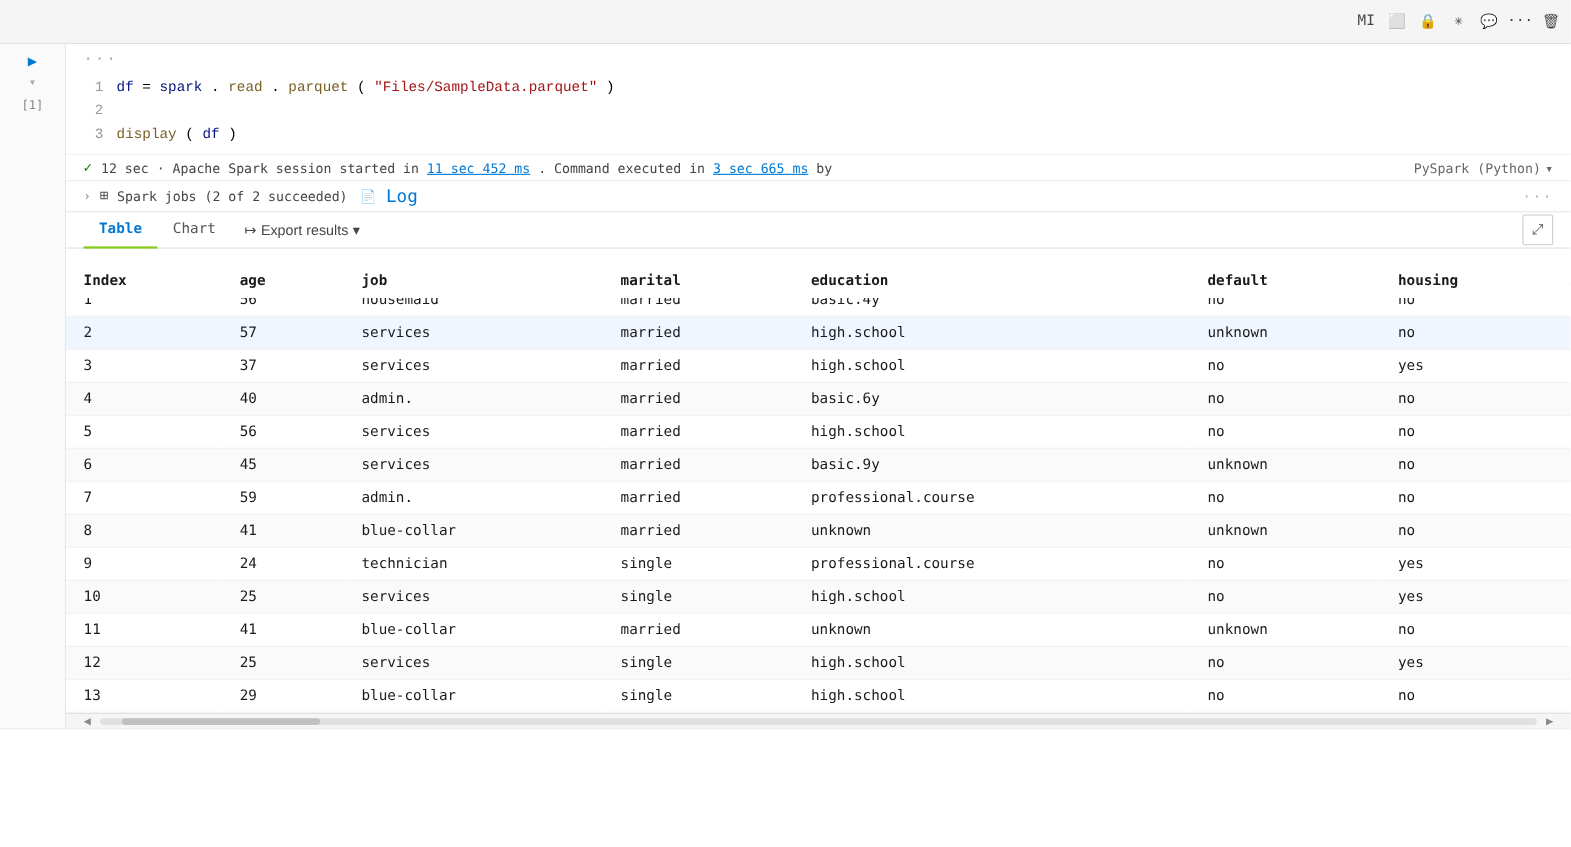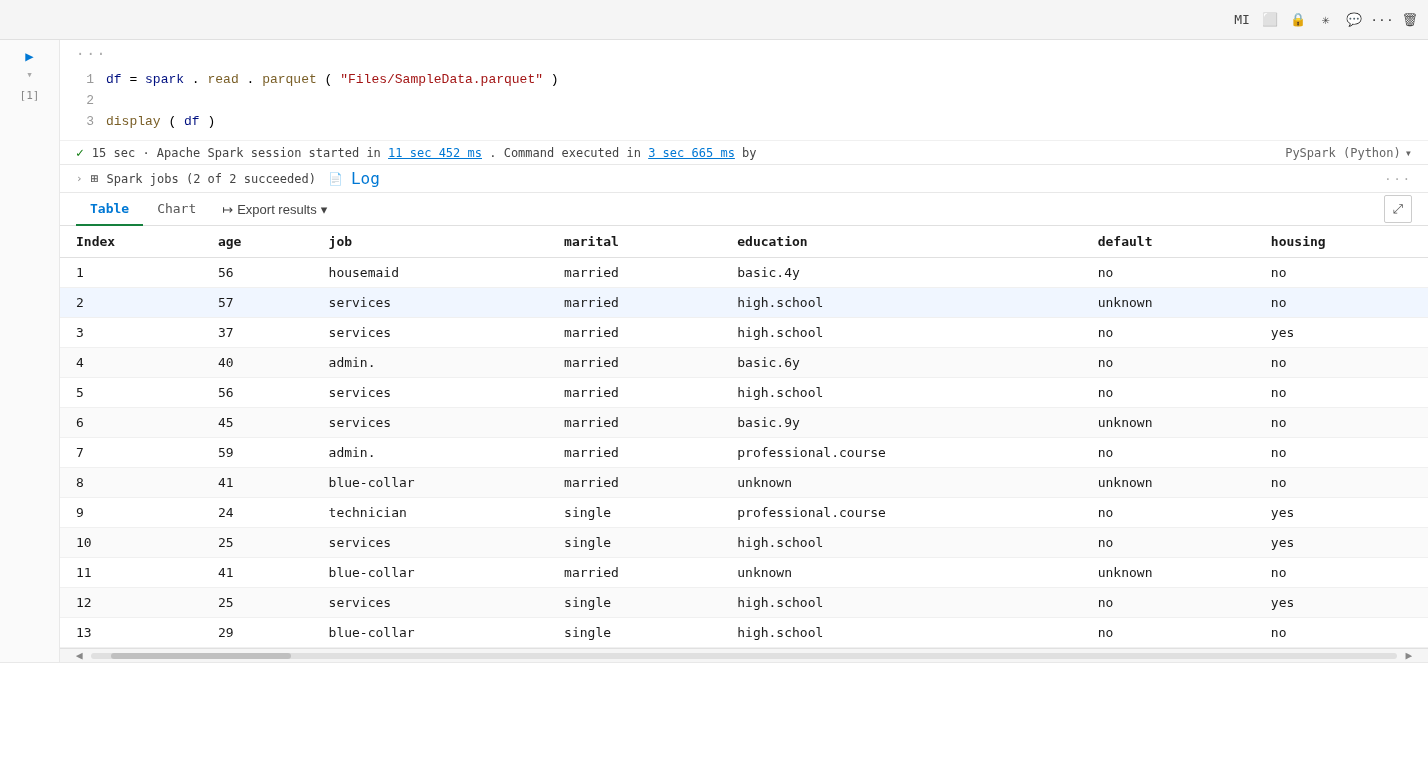--- a/index.html
+++ b/index.html
@@ -151,21 +151,21 @@
     .tab-item {
       padding: 8px 14px;
       cursor: pointer;
       font-size: 13px;
       color: #555;
       border-bottom: 2px solid transparent;
       margin-bottom: -1px;
     }
     .tab-item.active {
       color: #0078d4;
-      border-bottom: 2px solid #15803d;
+      border-bottom: 2px solid #84cc16;
       font-weight: 600;
     }
     .export-btn {
       padding: 6px 12px;
       cursor: pointer;
       color: #444;
       font-size: 13px;
       display: flex;
       align-items: center;
       gap: 4px;
@@ -202,21 +202,21 @@
       font-size: 13px;
     }
     .data-table th {
       text-align: left;
       padding: 8px 16px;
       font-weight: 600;
       color: #1a1a1a;
       border-bottom: 1px solid #e0e0e0;
       background: #fff;
       position: sticky;
-      top: 0;
+      top: 14px;
       z-index: 2;
       white-space: nowrap;
     }
     .data-table td {
       padding: 7px 16px;
       color: #1a1a1a;
       border-bottom: 1px solid #f0f0f0;
       white-space: nowrap;
     }
     .data-table tr:nth-child(even) {
@@ -314,21 +314,21 @@
             <span class="code-op">(</span>
             <span class="code-var">df</span>
             <span class="code-op">)</span>
           </span>
         </div>
       </div>
 
       <div class="status-bar">
         <span class="status-check">✓</span>
         <span class="status-text">
-          <span>15 sec</span>
+          <span>12 sec</span>
           <span> · Apache Spark session started in </span>
           <span style="color:#0078d4;text-decoration:underline;cursor:pointer;">11 sec 452 ms</span>
           <span>. Command executed in </span>
           <span style="color:#0078d4;text-decoration:underline;cursor:pointer;margin-top:24px;">3 sec 665 ms</span>
           <span> by</span>
         </span>
         <div class="status-right">
           <span>PySpark (Python)</span>
           <span style="cursor:pointer;">▾</span>
         </div>

